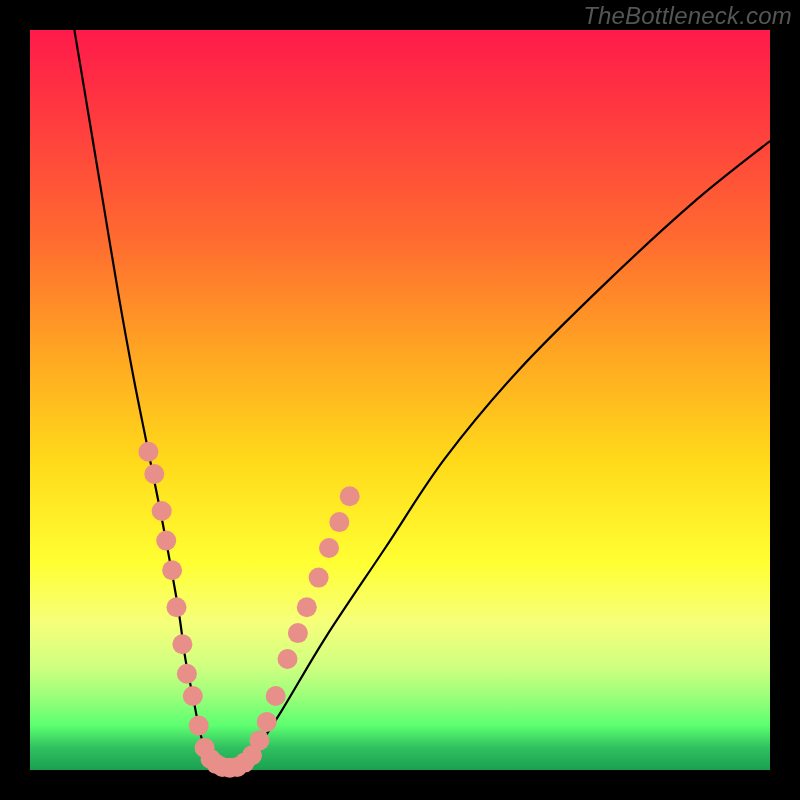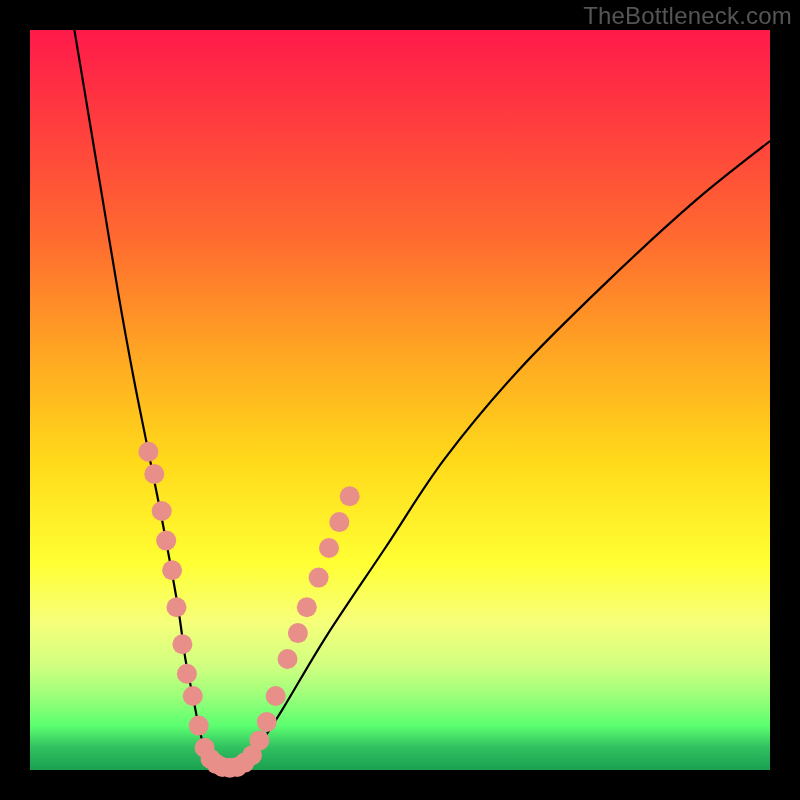--- a/index.html
+++ b/index.html
@@ -8,20 +8,21 @@
     width: 800px;
     height: 800px;
     overflow: hidden;
     background: #000;
   }
   .frame {
     position: relative;
     width: 800px;
     height: 672px;
     background: #000;
+    font-style: italic;
   }
   .plot-area {
     position: absolute;
     left: 30px;
     top: 30px;
     width: 740px;
     height: 740px;
     background: linear-gradient(to bottom,
       #ff1a4a 0%,
       #ff3b3f 12%,

